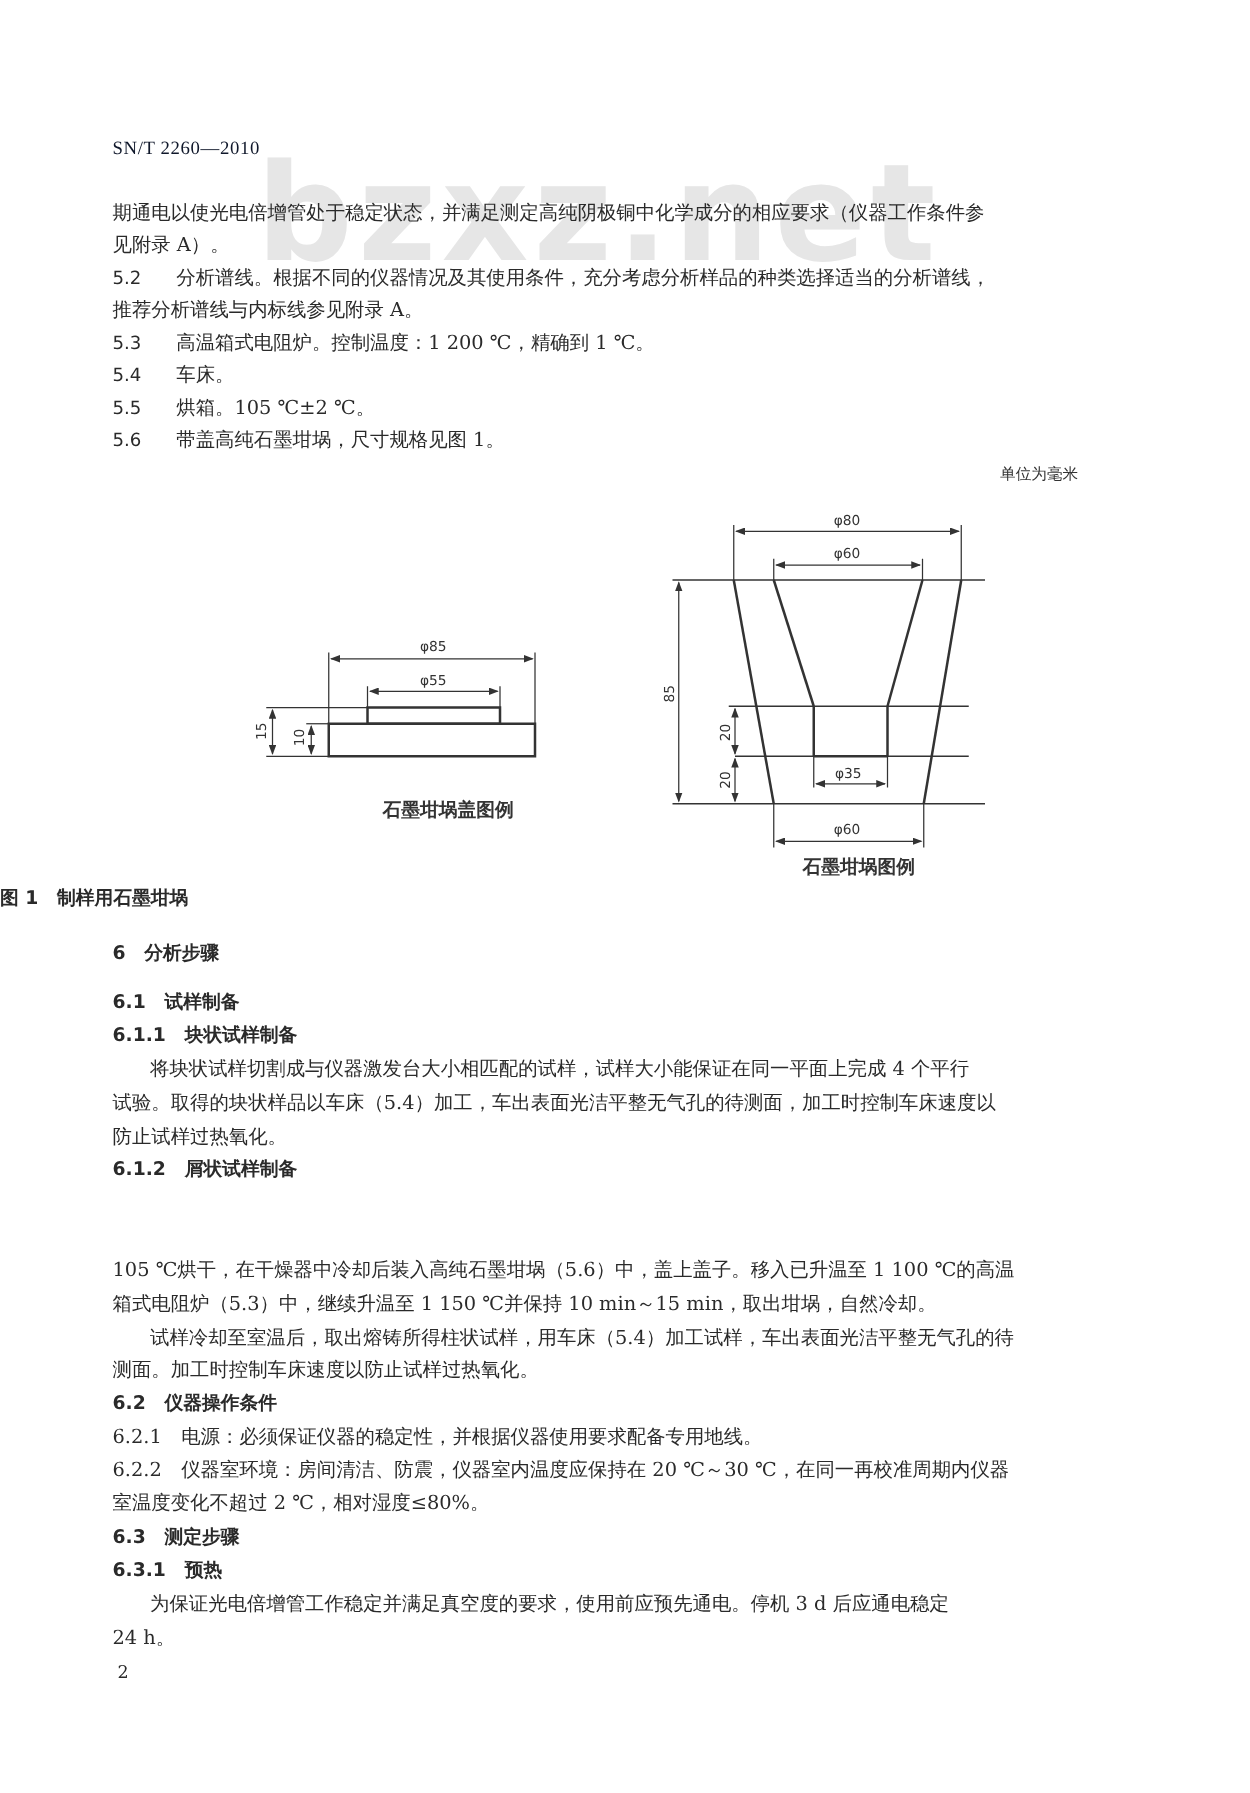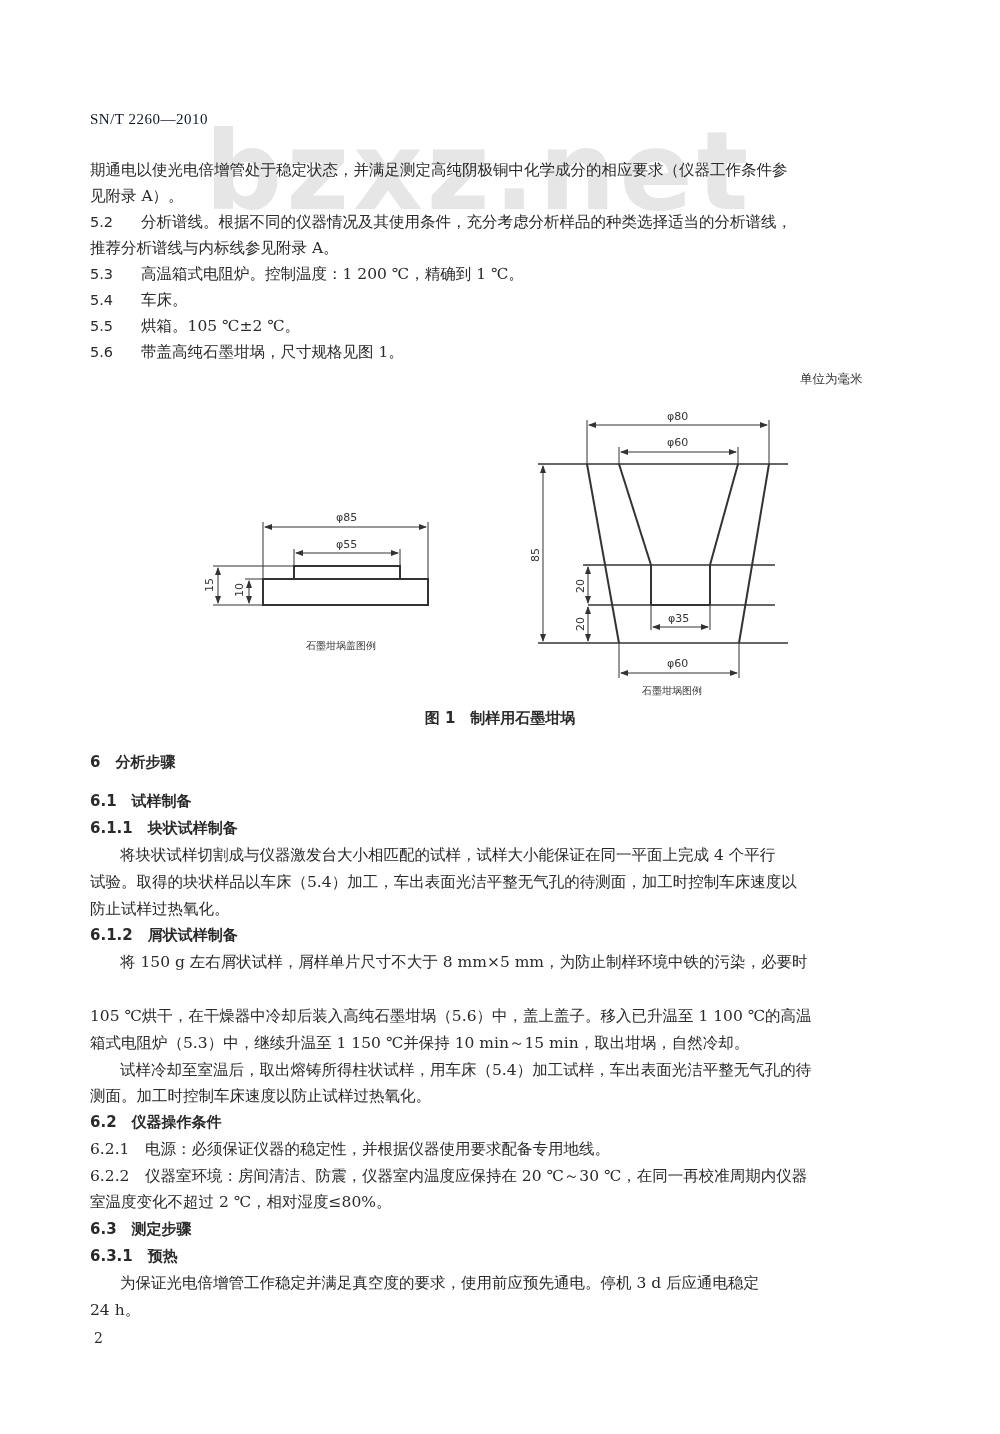--- a/index.html
+++ b/index.html
@@ -19,23 +19,23 @@
     letter-spacing: 4px; z-index: 0; line-height: 1;
   }
   .line {
     position: absolute; left: 90px; width: 820px; font-size: 15.5px; line-height: 22px;
     white-space: nowrap; z-index: 1;
   }
   .indent { left: 120px; }
   .num { display: inline-block; margin-right: 28px; font-family: "DejaVu Sans", sans-serif; font-size: 14.5px; }
   .bold { font-weight: bold; font-family: "DejaVu Sans", "Liberation Sans", sans-serif; font-size: 15px; }
   .unit-note { position: absolute; left: 800px; top: 371px; font-size: 12.5px; color: #333; }
-  .caption { position: absolute; font-size: 10px; color: #333; font-weight: normal; }
+  .caption { position: absolute; font-size: 15px; color: #333; font-weight: bold; }
   .fig-title {
-    position: absolute; left: 0; width: 1000px; top: 709px; text-align: center;
+    position: absolute; left: 0; width: 1000px; top: 709px; 
     font-size: 15px; font-weight: bold; font-family: "DejaVu Sans", sans-serif;
   }
   .page-num { position: absolute; left: 94px; top: 1330px; font-size: 14px; }
   svg text { font-family: "DejaVu Sans", "Liberation Sans", sans-serif; font-size: 11px; fill: #333; }
 </style>
 </head>
 <body>
 
 <div class="page">
 
@@ -148,21 +148,20 @@
   <div class="fig-title">图 1　制样用石墨坩埚</div>
 
   <div class="line bold" style="top:751px">6　分析步骤</div>
   <div class="line bold" style="top:790px">6.1　试样制备</div>
   <div class="line bold" style="top:817px">6.1.1　块状试样制备</div>
   <div class="line indent" style="top:844px">将块状试样切割成与仪器激发台大小相匹配的试样，试样大小能保证在同一平面上完成 4 个平行</div>
   <div class="line" style="top:871px">试验。取得的块状样品以车床（5.4）加工，车出表面光洁平整无气孔的待测面，加工时控制车床速度以</div>
   <div class="line" style="top:898px">防止试样过热氧化。</div>
 
   <div class="line bold" style="top:924px">6.1.2　屑状试样制备</div>
-  <div class="line indent" style="top:951px">将 150 g 左右屑状试样，屑样单片尺寸不大于 8 mm×5 mm，为防止制样环境中铁的污染，必要时</div>
   <div class="line" style="top:1005px">105 ℃烘干，在干燥器中冷却后装入高纯石墨坩埚（5.6）中，盖上盖子。移入已升温至 1 100 ℃的高温</div>
   <div class="line" style="top:1032px">箱式电阻炉（5.3）中，继续升温至 1 150 ℃并保持 10 min～15 min，取出坩埚，自然冷却。</div>
   <div class="line indent" style="top:1059px">试样冷却至室温后，取出熔铸所得柱状试样，用车床（5.4）加工试样，车出表面光洁平整无气孔的待</div>
   <div class="line" style="top:1085px">测面。加工时控制车床速度以防止试样过热氧化。</div>
 
   <div class="line bold" style="top:1111px">6.2　仪器操作条件</div>
   <div class="line" style="top:1138px">6.2.1　电源：必须保证仪器的稳定性，并根据仪器使用要求配备专用地线。</div>
   <div class="line" style="top:1165px">6.2.2　仪器室环境：房间清洁、防震，仪器室内温度应保持在 20 ℃～30 ℃，在同一再校准周期内仪器</div>
   <div class="line" style="top:1191px">室温度变化不超过 2 ℃，相对湿度≤80%。</div>
 

